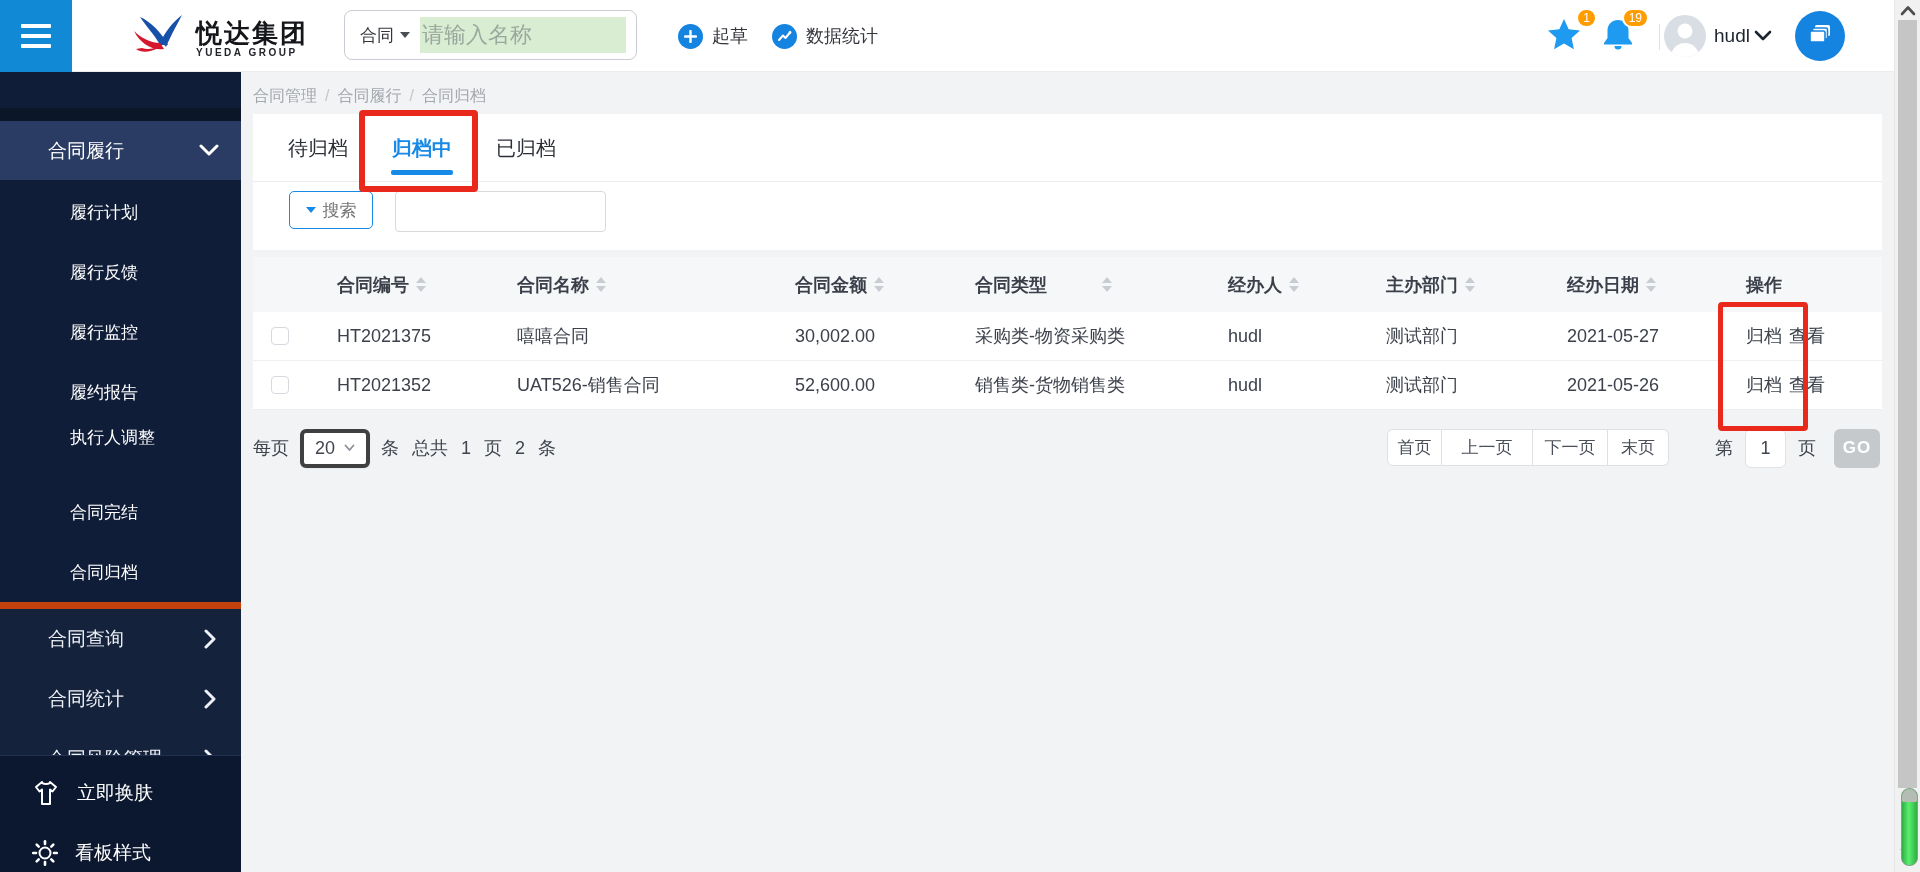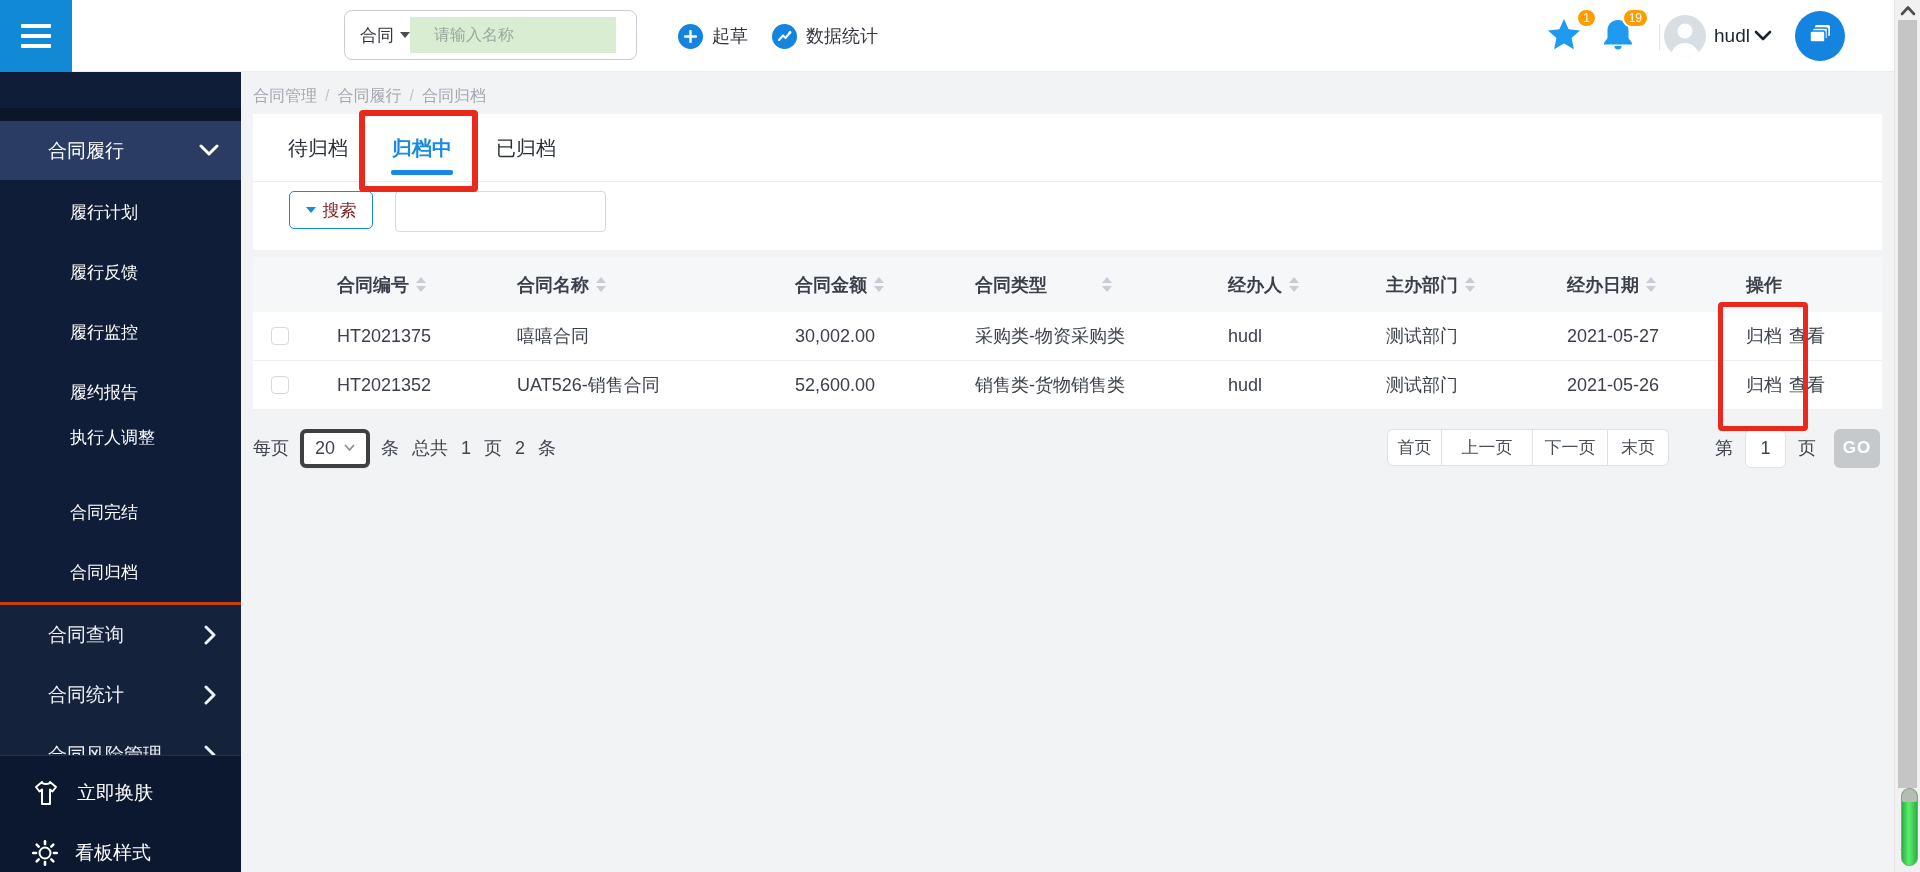--- a/index.html
+++ b/index.html
@@ -11,55 +11,55 @@
   .topbar { position:absolute; left:0; top:0; width:1894px; height:72px; background:#fff; border-bottom:1px solid #ececec; z-index:5; }
   .hamburger { position:absolute; left:0; top:0; width:72px; height:72px; background:#1189d5; display:flex; flex-direction:column; justify-content:center; align-items:center; gap:6px; cursor:pointer; }
   .hamburger i { display:block; width:30px; height:4px; background:#fff; border-radius:1px; }
   .logo { position:absolute; left:130px; top:11px; display:flex; align-items:center; }
   .logo-text { margin-left:6px; }
   .logo-cn { font-size:26px; font-weight:bold; color:#15161a; letter-spacing:2px; line-height:28px; }
   .logo-en { font-size:10px; font-weight:bold; color:#22242a; letter-spacing:2.5px; }
   .gsearch { position:absolute; left:344px; top:10px; width:293px; height:50px; border:1px solid #c9ccd2; border-radius:8px; background:#fff; display:flex; align-items:center; }
   .gs-cat { margin-left:15px; font-size:17px; color:#33363c; display:flex; align-items:center; gap:6px; cursor:pointer; }
   .caret-dn { width:0; height:0; border-left:5px solid transparent; border-right:5px solid transparent; border-top:6px solid #4a4e55; }
-  .gs-input { margin-left:0; width:206px; height:36px; background:#d9edd3; border:none; outline:none; font-size:16px; color:#5b6b5d; padding:0 24px; font-family:inherit; }
+  .gs-input { margin-left:10px; width:206px; height:36px; background:#d9edd3; border:none; outline:none; font-size:22px; color:#5b6b5d; padding:0 2px; font-family:inherit; }
   .gs-input::placeholder { color:#9aa89d; }
   .top-action { position:absolute; top:0; height:72px; display:flex; align-items:center; gap:9px; font-size:18px; color:#33363c; cursor:pointer; }
   .act-draft { left:678px; } .act-stats { left:772px; }
   .blue-circle { width:25px; height:25px; border-radius:50%; background:#1583e0; display:flex; align-items:center; justify-content:center; }
   .fav-wrap, .bell-wrap { position:absolute; top:17px; cursor:pointer; }
   .fav-wrap { left:1545px; } .bell-wrap { left:1601px; }
   .badge { position:absolute; top:-9px; right:-14px; min-width:20px; height:20px; padding:0 5px; background:#ff9d00; border:2px solid #fff; border-radius:11px; color:#fff; font-size:12px; display:flex; align-items:center; justify-content:center; }
   .vdivider { position:absolute; left:1659px; top:24px; width:1px; height:26px; background:#dfe1e5; }
   .avatar { position:absolute; left:1664px; top:15px; width:42px; height:42px; border-radius:50%; background:#d9dee5; overflow:hidden; cursor:pointer; }
   .user { position:absolute; left:1714px; top:0; height:72px; display:flex; align-items:center; gap:4px; font-size:19px; color:#1c2430; cursor:pointer; }
   .layers-btn { position:absolute; left:1795px; top:11px; width:50px; height:50px; border-radius:50%; background:#1583e0; display:flex; align-items:center; justify-content:center; cursor:pointer; }
 
   
   .sidebar { position:absolute; left:0; top:72px; width:241px; height:800px; background:#101d38; z-index:4; }
   .sb-strip { position:absolute; left:0; top:36px; width:241px; height:13px; background:#0b1629; }
   .sb-selected { position:absolute; left:0; top:49px; width:241px; height:59px; background:#2a3c63; color:#fff; font-size:19px; display:flex; align-items:center; padding-left:48px; cursor:pointer; }
   .sb-selected svg { position:absolute; right:22px; }
   .sb-sub { position:absolute; left:0; width:241px; height:60px; display:flex; align-items:center; padding-left:70px; color:#ffffff; font-size:17px; cursor:pointer; }
-  .sb-section { position:absolute; left:0; top:530px; width:241px; height:225px; background:#15223c; border-top:3px solid #c2410c; }
+  .sb-section { position:absolute; left:0; top:530px; width:241px; height:225px; background:#15223c; border-top:7px solid #c2410c; }
   .sb-parent { position:relative; width:241px; height:60px; display:flex; align-items:center; padding-left:48px; color:#edf0f6; font-size:19px; cursor:pointer; }
   .sb-parent svg { position:absolute; right:24px; }
   .sb-footer { position:absolute; left:0; top:683px; width:241px; height:117px; background:#0c1830; border-top:1px solid #223150; z-index:2; }
   .sb-footitem { position:absolute; left:0; width:241px; height:46px; display:flex; align-items:center; padding-left:30px; gap:15px; color:#fff; font-size:19px; cursor:pointer; }
 
   
   .breadcrumb { position:absolute; left:253px; top:86px; font-size:16px; color:#a3a7ae; z-index:1; }
   .breadcrumb .sep { margin:0 8px; color:#c3c6cb; }
   .panel-top { position:absolute; left:253px; top:114px; width:1629px; height:136px; background:#fff; z-index:1; }
   .tabs { height:68px; border-bottom:1px solid #ececec; display:flex; align-items:center; padding-left:35px; }
   .tab { position:relative; height:68px; line-height:68px; margin-right:44px; font-size:20px; color:#2b2f36; cursor:pointer; }
   .tab.active { color:#1789e6; font-weight:bold; }
   .tab.active::after { content:''; position:absolute; left:50%; transform:translateX(-50%); bottom:7px; width:62px; height:5px; background:#1789e6; border-radius:2px; }
   .search-row { display:flex; align-items:flex-start; padding:9px 0 0 36px; }
-  .btn-search { width:84px; height:38px; border:1px solid #1789e6; border-radius:5px; background:#fff; color:#7f1d1d; font-size:17px; display:flex; align-items:center; justify-content:center; gap:7px; cursor:pointer; }
+  .btn-search { width:84px; height:38px; border:1px solid #1789e6; border-radius:5px; background:#fff; color:#737373; font-size:17px; display:flex; align-items:center; justify-content:center; gap:7px; cursor:pointer; }
   .btn-search .tri { width:0; height:0; border-left:5px solid transparent; border-right:5px solid transparent; border-top:6px solid #1789e6; }
   .filter-input { margin-left:22px; width:211px; height:41px; border:1px solid #d7d9dd; border-radius:4px; background:#fff; outline:none; padding:0 10px; font-size:16px; font-family:inherit; }
 
   
   .tablewrap { position:absolute; left:253px; top:257px; width:1629px; z-index:1; }
   .grid { display:grid; grid-template-columns:67px 180px 280px 180px 245px 155px 180px 160px 1fr; align-items:center; }
   .thead { height:55px; background:#f6f7f9; font-weight:bold; color:#3a3f49; font-size:18px; }
   .trow { height:49px; background:#fff; border-bottom:1px solid #efefef; color:#3c414b; font-size:18px; }
   .th, .td { display:flex; align-items:center; }
   .c2 { padding-left:17px; } .c3 { padding-left:17px; } .c4 { padding-left:15px; }
@@ -105,20 +105,34 @@
 
   <div class="topbar">
     <div class="hamburger">
       <span>
           <i style="display:block;width:30px;height:4px;background:#fff;margin-bottom:6px;"></i>
           <i style="display:block;width:30px;height:4px;background:#fff;margin-bottom:6px;"></i>
           <i style="display:block;width:30px;height:4px;background:#fff;"></i>
         </span>
     </div>
 
+    <div class="logo">
+      <span>
+        <svg width="60" height="50" viewBox="0 0 60 50">
+          <path d="M6 38 C14 44 30 40 40 26 C33 36 20 40 12 37 Z" fill="#d6162c"></path>
+          <path d="M10 6 C20 20 26 26 30 34 L38 34 C32 22 20 10 10 6 Z" fill="#1650a8"></path>
+          <path d="M52 4 C42 12 36 20 31 30 L36 36 C42 22 48 12 52 4 Z" fill="#1650a8"></path>
+          <path d="M4 20 C10 32 22 40 34 38 L30 32 C20 32 10 26 4 20 Z" fill="#d6162c"></path>
+        </svg>
+      </span>
+      <span class="logo-text">
+        <div class="logo-cn">悦达集团</div>
+        <div class="logo-en">YUEDA GROUP</div>
+      </span>
+    </div>
 
     <div class="gsearch">
       <span class="gs-cat">
         <span>合同</span>
         <span class="caret-dn"></span>
       </span>
       <input class="gs-input" type="text" placeholder="请输入名称" style="">
     </div>
 
     <div class="top-action act-draft">

